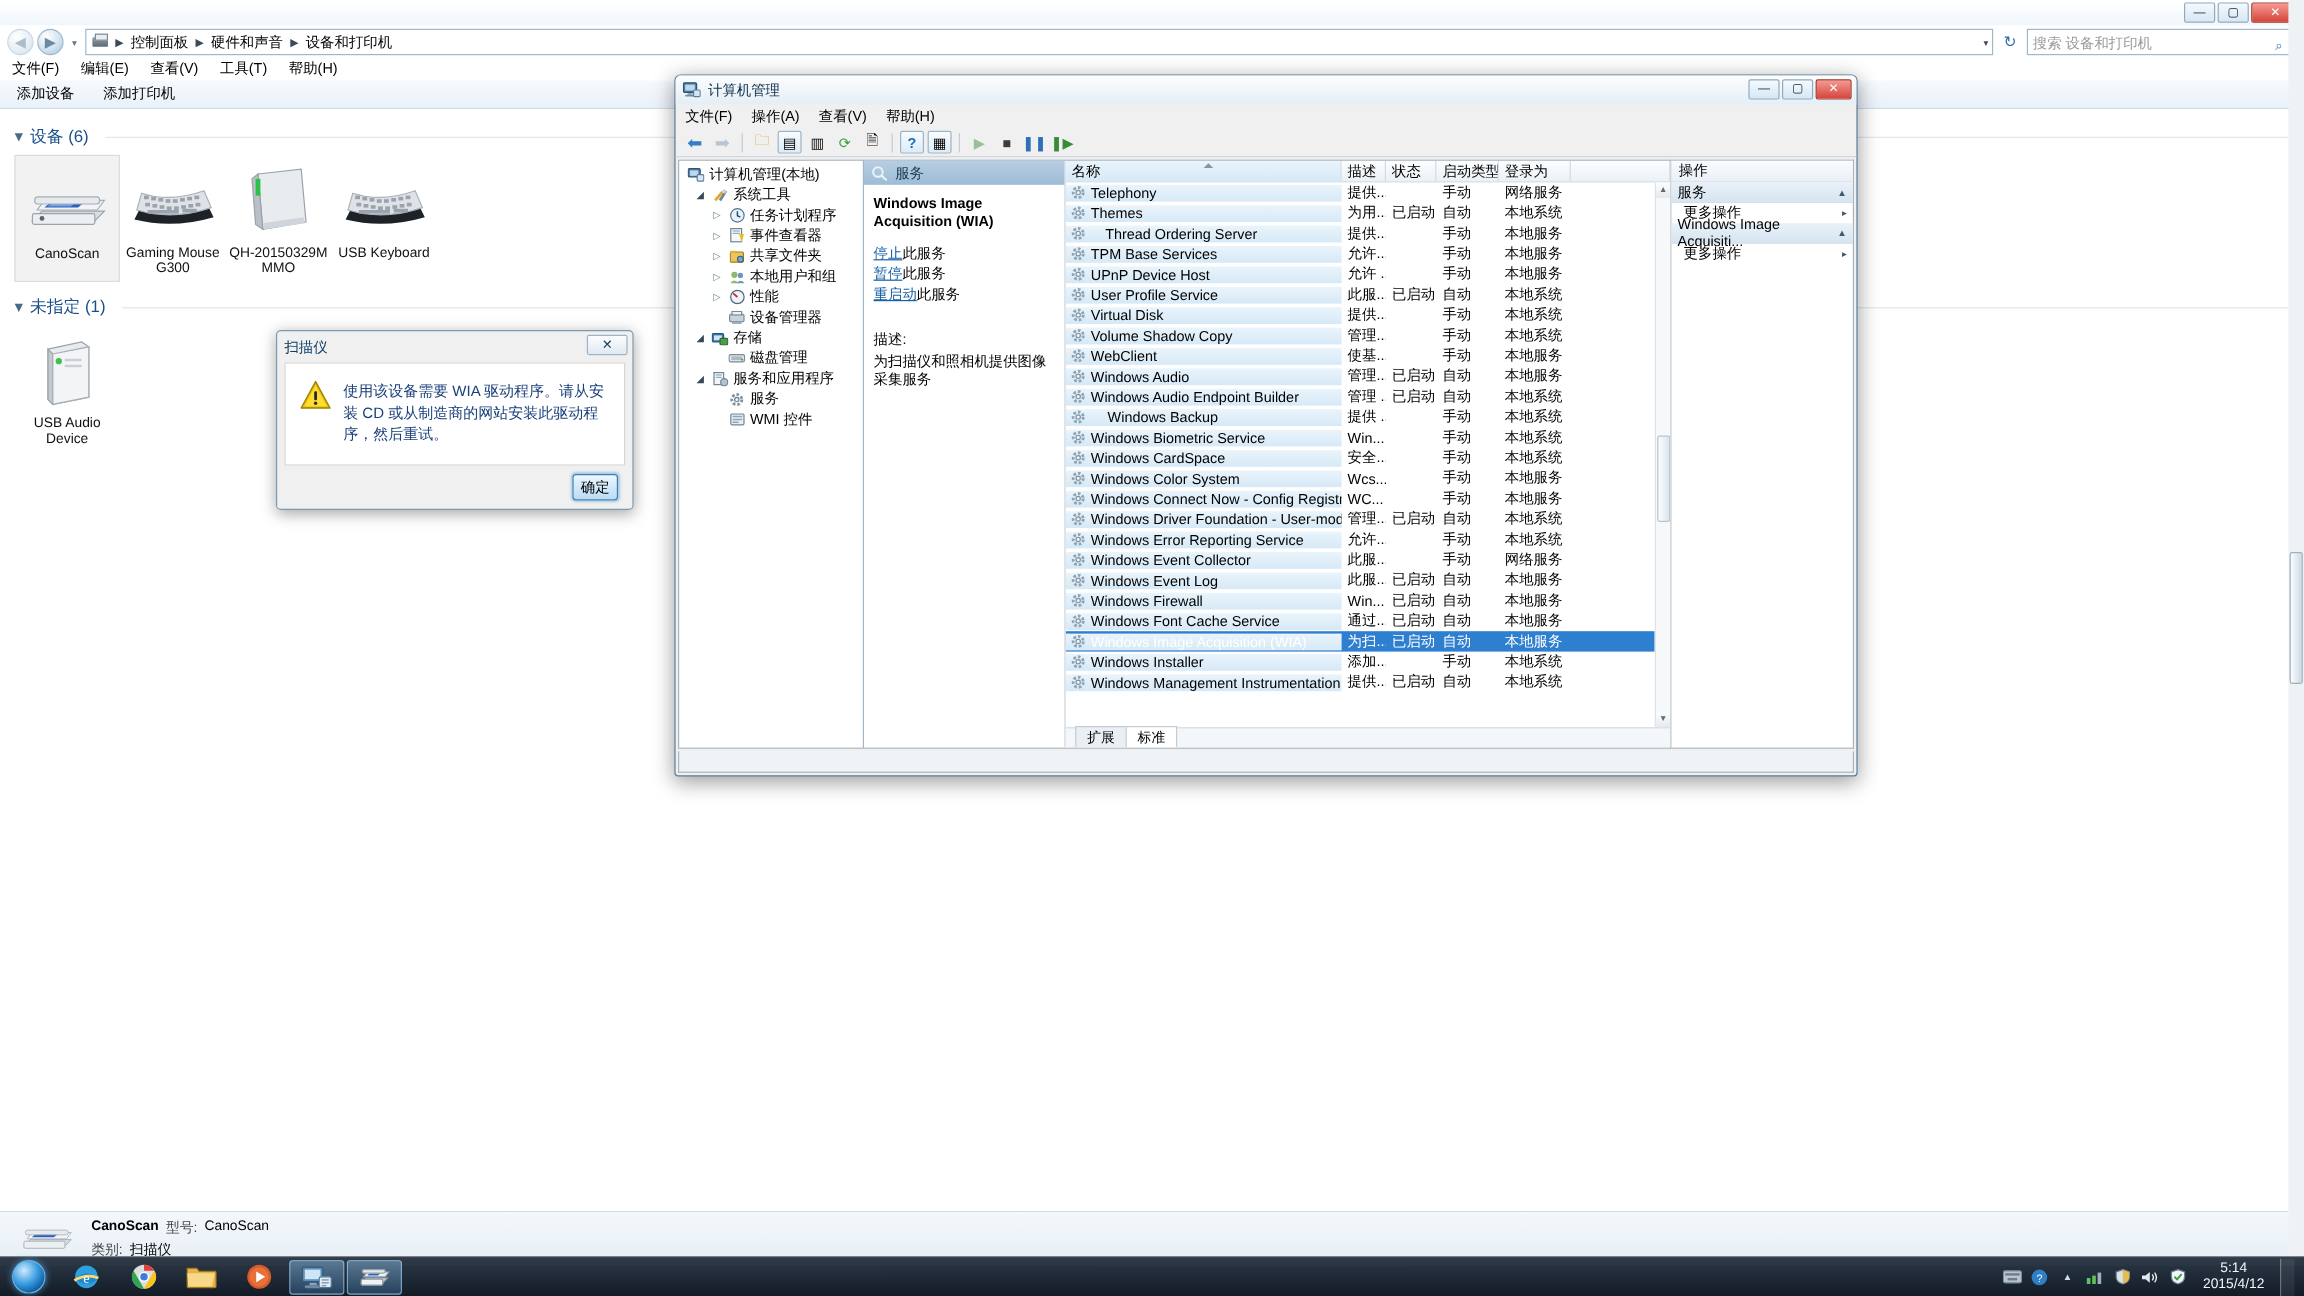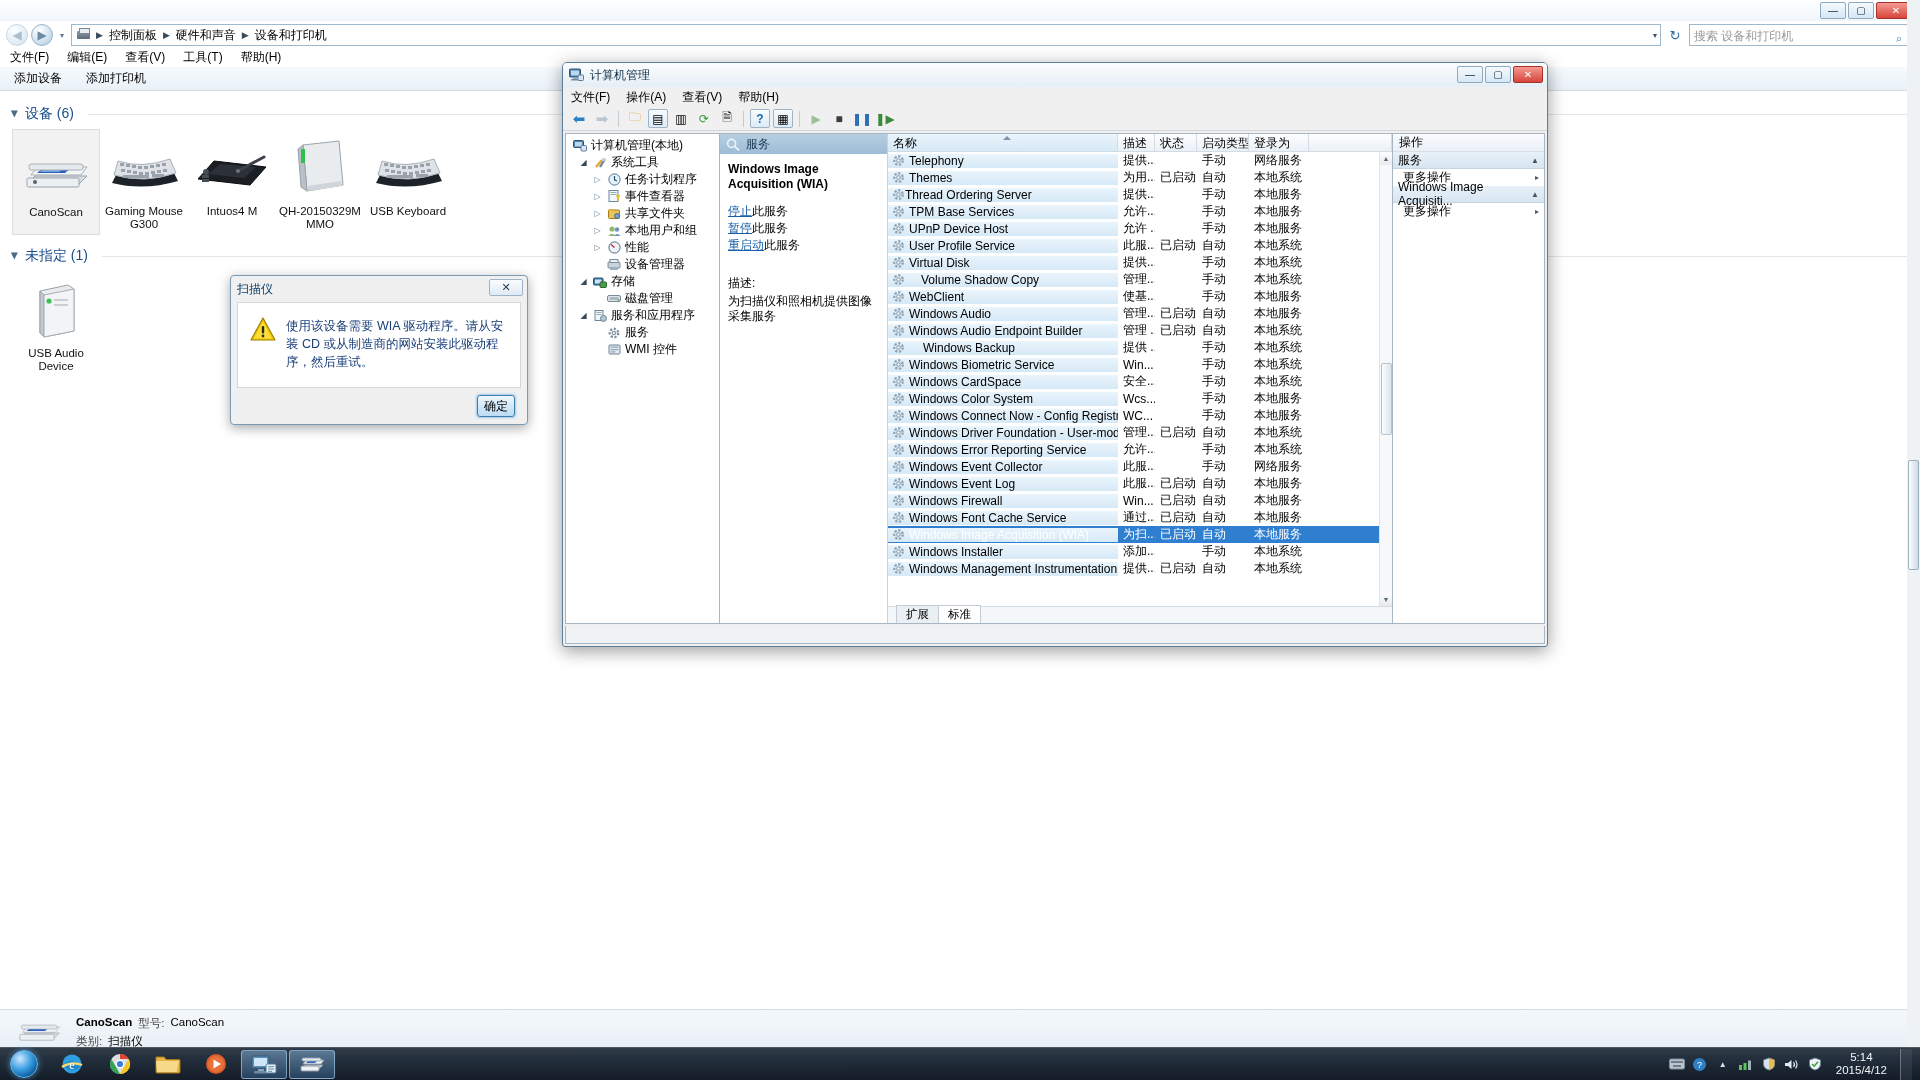--- a/index.html
+++ b/index.html
@@ -278,34 +278,20 @@
               <rect x="53" y="31" width="4" height="3"></rect>
                 <rect x="59" y="30" width="4" height="3"></rect>
               <rect x="19" y="36" width="26" height="3"></rect>
                 <rect x="48" y="35" width="12" height="3"></rect>
             </g>
           </svg>
         </div>
         <div class="devlabel">Gaming Mouse G300</div>
       </div>
 
-      <div class="devcell">
-        <div class="devimgbox svgwrap">
-          <svg width="76" height="62" viewBox="0 0 76 62">
-            <path d="M4 40 L56 46 L72 28 L20 22 Z" fill="#1b1e23" stroke="#0c0e11"></path>
-            <path d="M14 35 L50 39 L62 28 L26 25 Z" fill="#2c3138"></path>
-            <circle cx="12" cy="33" r="3" fill="#474d55"></circle>
-            <rect x="8" y="36" width="7" height="3" fill="#474d55"></rect>
-            <rect x="8" y="40" width="7" height="3" fill="#474d55"></rect>
-            <path d="M44 32 L70 18" stroke="#3c424a" stroke-width="3" stroke-linecap="round"></path>
-            <circle cx="44" cy="32" r="2" fill="#6c737c"></circle>
-          </svg>
-        </div>
-        <div class="devlabel">Intuos4 M</div>
-      </div>
 
       <div class="devcell">
         <div class="devimgbox svgwrap">
           <svg width="58" height="62" viewBox="0 0 58 62">
             <polygon points="12,6 48,2 52,46 16,52" fill="#e9ecef" stroke="#9aa2aa"></polygon>
             <polygon points="12,6 16,52 10,48 7,10" fill="#b9c0c7" stroke="#9aa2aa"></polygon>
             <rect x="10" y="10" width="4" height="14" fill="#2fbf4a"></rect>
             <polygon points="16,47 50,42 51,47 17,52" fill="#cfd5da"></polygon>
           </svg>
         </div>
@@ -670,21 +656,21 @@
                     </svg>
                     <span>Themes</span>
                   </div>
                   <div class="c-desc">为用...</div>
                   <div class="c-stat">已启动</div>
                   <div class="c-start">自动</div>
                   <div class="c-logon">本地系统</div>
                   <div class="c-fill"></div>
                 </div>
                 <div class="lrow">
-                  <div class="c-name" style="display:flex;align-items:center;gap:0;padding-left:0">
+                  <div class="c-name" style="display:flex;align-items:center;gap:16px;padding-left:0">
                     <svg class="gearico" viewBox="0 0 13 13">
                       <circle cx="6.5" cy="6.5" r="4.2" fill="none" stroke="#8fa4b5" stroke-width="2.4" stroke-dasharray="2.2 1.6"></circle>
                       <circle cx="6.5" cy="6.5" r="1.8" fill="#eef4f9" stroke="#7c93a5"></circle>
                     </svg>
                     <span>Thread Ordering Server</span>
                   </div>
                   <div class="c-desc">提供...</div>
                   <div class="c-stat"></div>
                   <div class="c-start">手动</div>
                   <div class="c-logon">本地服务</div>
@@ -740,21 +726,21 @@
                     </svg>
                     <span>Virtual Disk</span>
                   </div>
                   <div class="c-desc">提供...</div>
                   <div class="c-stat"></div>
                   <div class="c-start">手动</div>
                   <div class="c-logon">本地系统</div>
                   <div class="c-fill"></div>
                 </div>
                 <div class="lrow">
-                  <div class="c-name" style="display:flex;align-items:center;gap:16px;padding-left:0">
+                  <div class="c-name" style="display:flex;align-items:center;gap:4px;padding-left:0">
                     <svg class="gearico" viewBox="0 0 13 13">
                       <circle cx="6.5" cy="6.5" r="4.2" fill="none" stroke="#8fa4b5" stroke-width="2.4" stroke-dasharray="2.2 1.6"></circle>
                       <circle cx="6.5" cy="6.5" r="1.8" fill="#eef4f9" stroke="#7c93a5"></circle>
                     </svg>
                     <span>Volume Shadow Copy</span>
                   </div>
                   <div class="c-desc">管理...</div>
                   <div class="c-stat"></div>
                   <div class="c-start">手动</div>
                   <div class="c-logon">本地系统</div>

